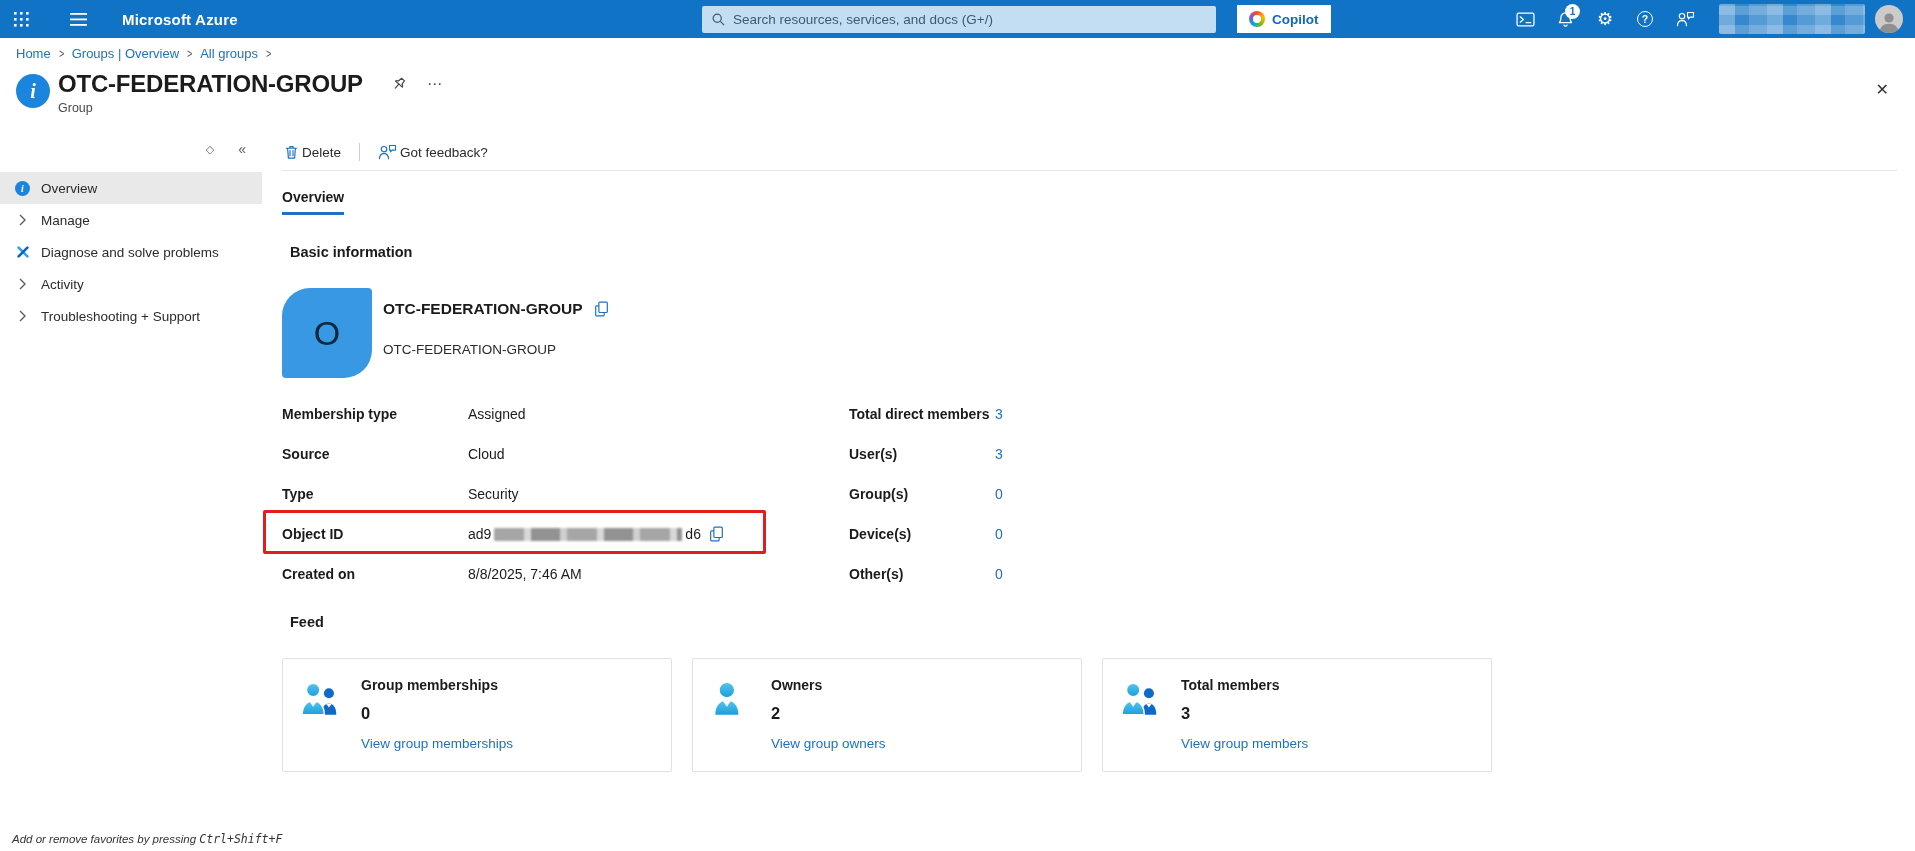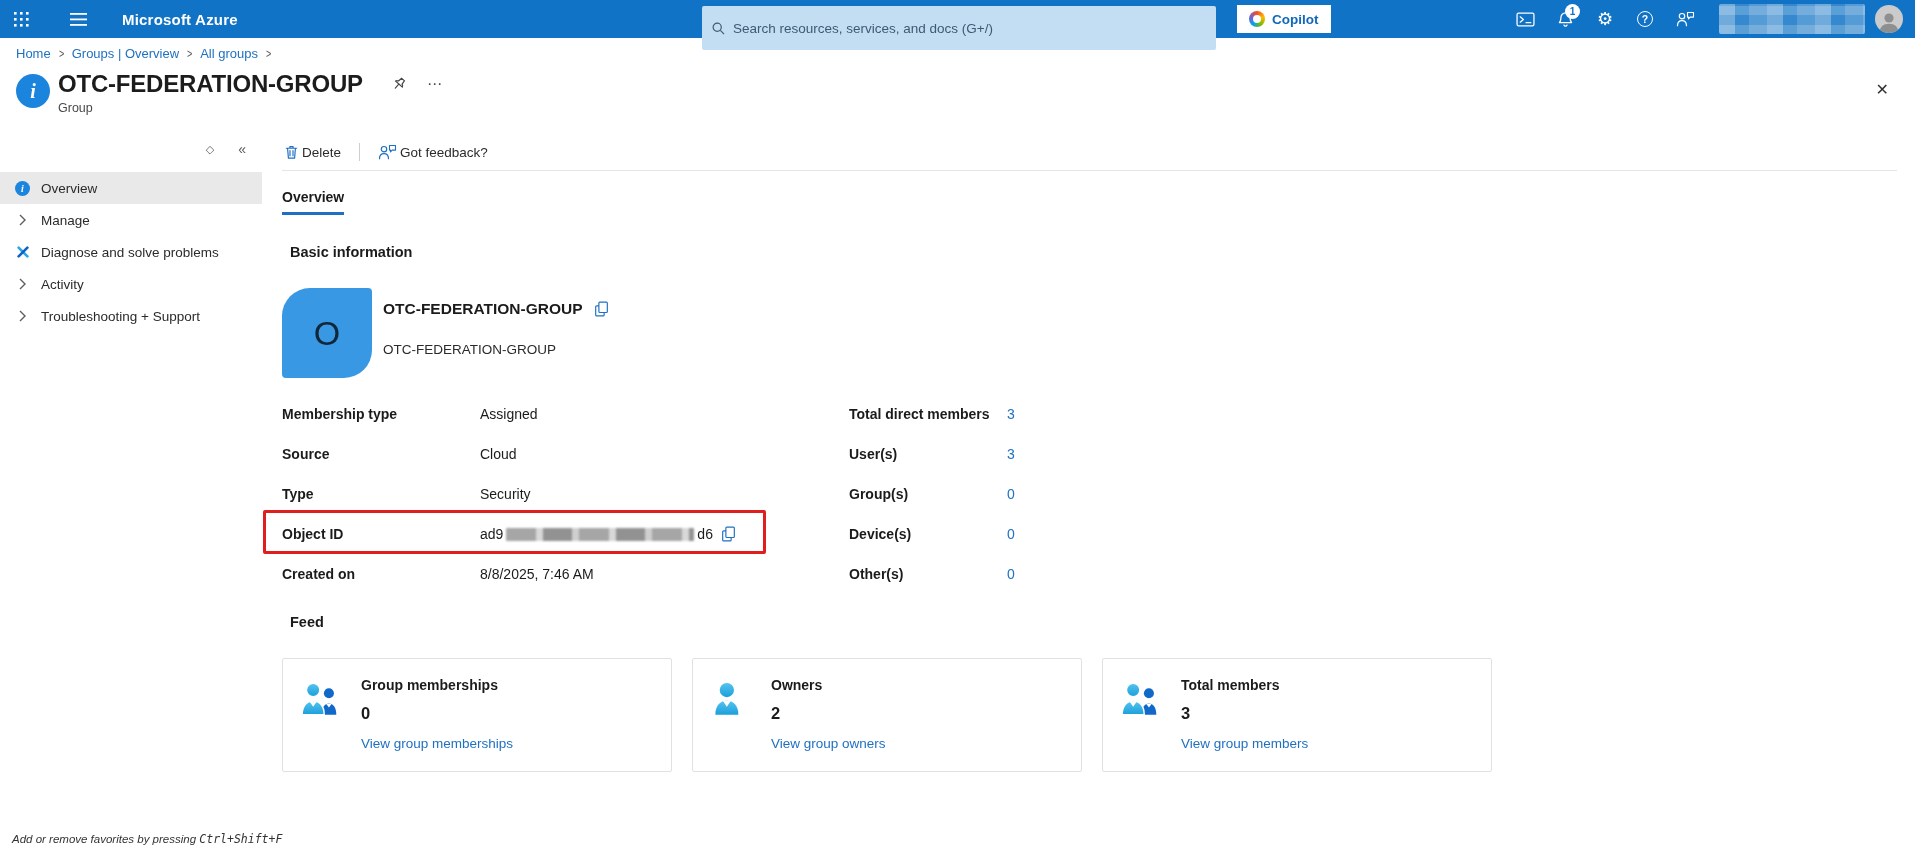--- a/index.html
+++ b/index.html
@@ -8,21 +8,21 @@
   #app { position:relative; width:1915px; height:851px; background:#fff; }
 
   
   .topbar { position:absolute; left:0; top:0; width:100%; height:38px; background:#1173c5;
     display:flex; align-items:center; z-index:50; }
   .topbar-left { display:flex; align-items:center; height:100%; }
   .tb-iconbtn { height:38px; display:flex; align-items:center; justify-content:center; cursor:pointer; }
   .waffle { width:42px; }
   .hamburger { width:44px; margin-left:14px; }
   .product { color:#fff; font-size:15px; font-weight:700; margin-left:22px; letter-spacing:.2px; }
-  .searchbox { position:absolute; left:702px; top:6px; width:514px; height:44px; background:#c3def2;
+  .searchbox { position:absolute; left:702px; top:6px; width:514px; height:27px; background:#c3def2;
     border-radius:2px; display:flex; align-items:center; padding:0 10px; }
   .searchbox svg { flex:0 0 auto; margin-right:8px; }
   .searchbox input { flex:1; border:none; outline:none; background:transparent; font-size:13.5px;
     color:#2e4a61; font-family:inherit; }
   .searchbox input::placeholder { color:#3d5a73; opacity:1; }
   .copilot { position:absolute; left:1237px; top:5px; height:28px; background:#fff; border:none;
     border-radius:0; display:flex; align-items:center; gap:7px; padding:0 12px; cursor:pointer; }
   .copilot-logo { width:16px; height:16px; border-radius:50%;
     background:conic-gradient(#f25022,#ffb900,#7fba00,#00a4ef,#7a5fd0,#f25022);
     position:relative; }
@@ -98,21 +98,21 @@
     border-radius:28px 4px 28px 4px; display:flex; align-items:center; justify-content:center; }
   .avatar-letter { font-size:34px; color:#10263a; }
   .group-name-row { position:absolute; left:383px; top:300px; display:flex; align-items:center; gap:12px; }
   .group-name { font-size:15.5px; font-weight:700; color:#1b1b1b; }
   .copy-btn { cursor:pointer; display:flex; }
   .group-name-secondary { position:absolute; left:383px; top:342px; font-size:13.5px; color:#2b2b2b; }
 
   .fields { position:absolute; top:394px; }
   .fields-left { left:282px; width:480px; }
   .fields-right { left:849px; width:300px; }
-  .field-row { height:40px; display:flex; align-items:center; font-size:14px;gap:12px; }
+  .field-row { height:40px; display:flex; align-items:center; font-size:14px; }
   .fields-left .f-label { width:186px; flex:0 0 186px; font-weight:700; color:#1b1b1b; }
   .fields-right .f-label { width:146px; flex:0 0 146px; font-weight:700; color:#1b1b1b; }
   .f-value { color:#1b1b1b; }
   .f-link { color:#1f70c1; cursor:pointer; }
   .oid-value { display:flex; align-items:center; }
   .redacted-strip { display:inline-block; width:188px; height:13px; margin:0 3px;
     background:repeating-linear-gradient(90deg,#a6a6a6 0 30px,#d8d8d8 30px 37px,#929292 37px 66px,#cfcfcf 66px 73px);
     filter:blur(1.1px); border-radius:1px; }
   .oid-value .copy-btn { margin-left:8px; }
   .red-annotation { position:absolute; left:263px; top:510px; width:503px; height:44px;

